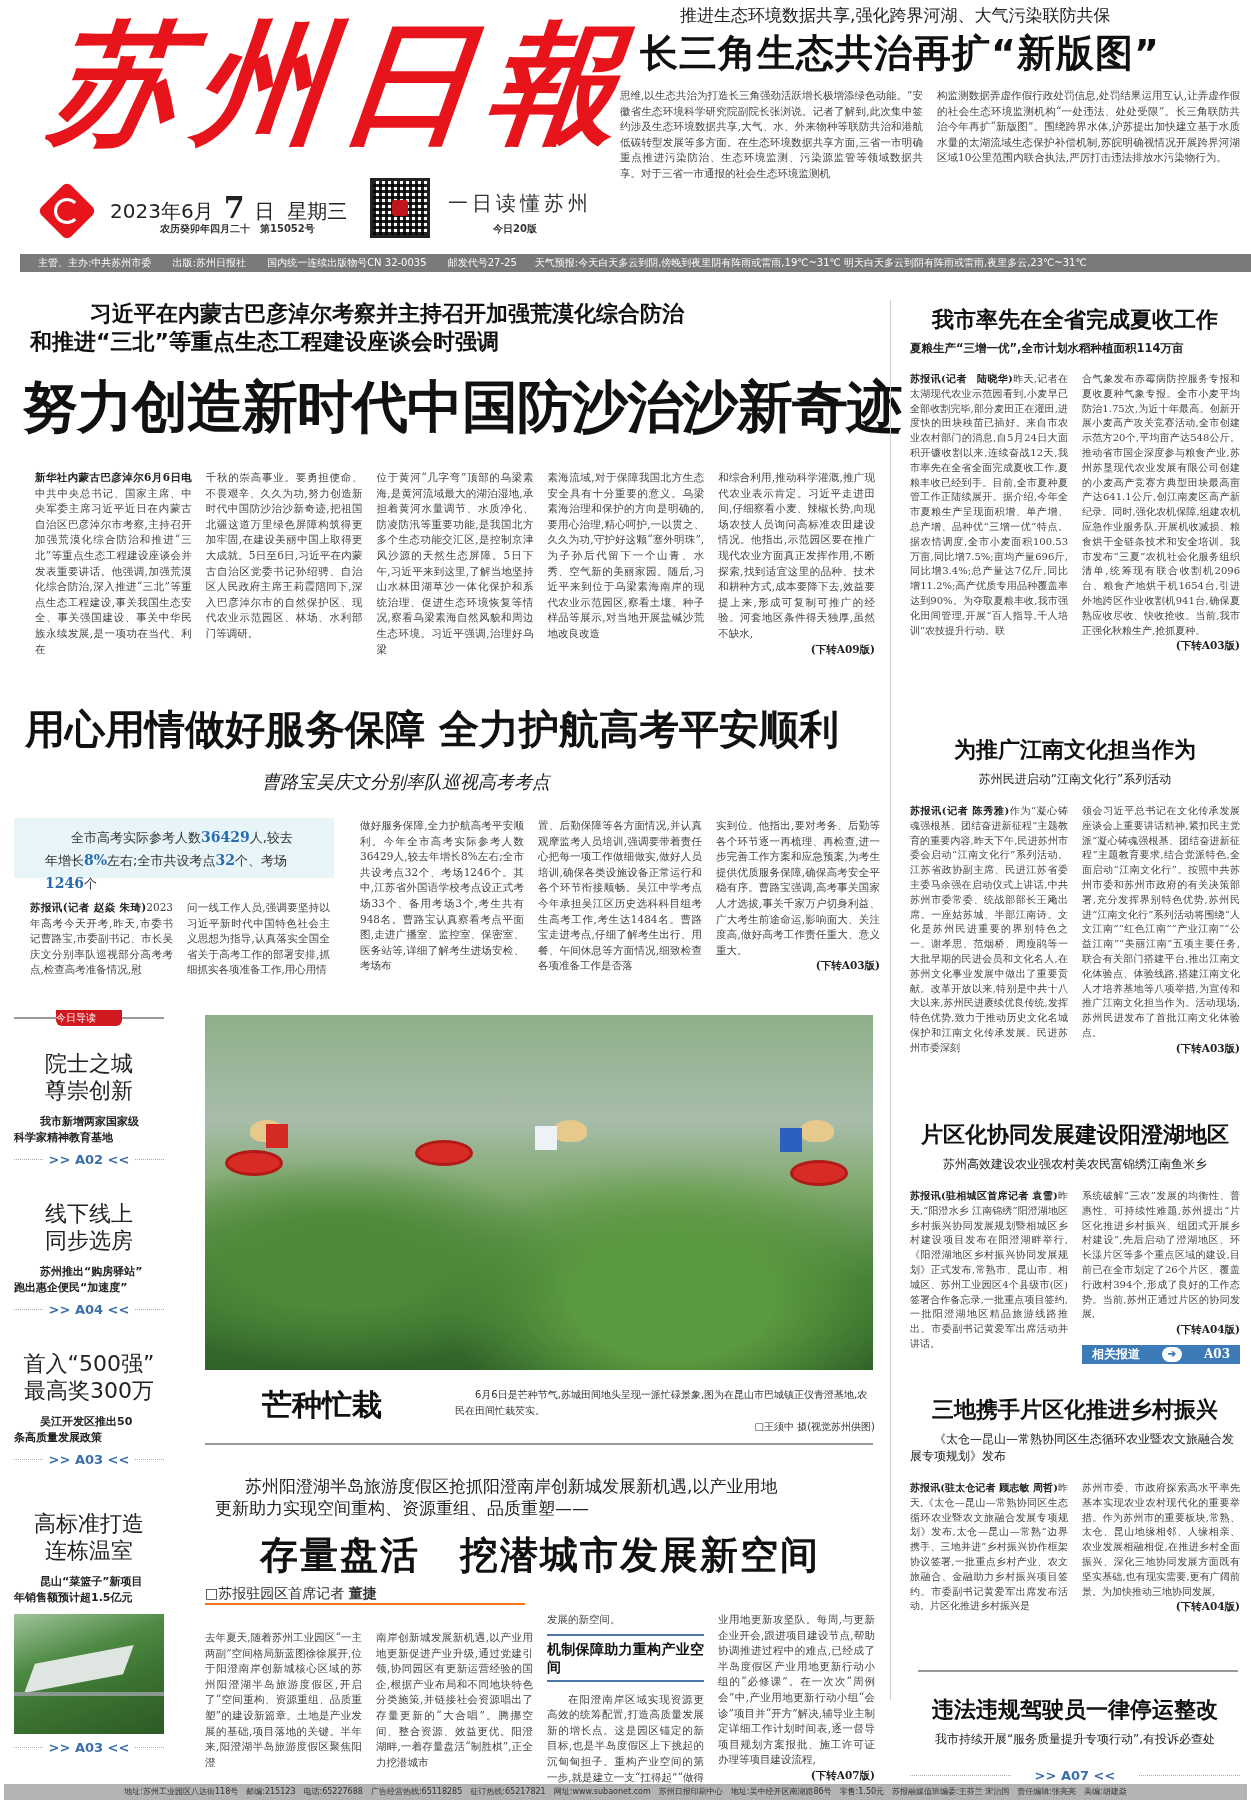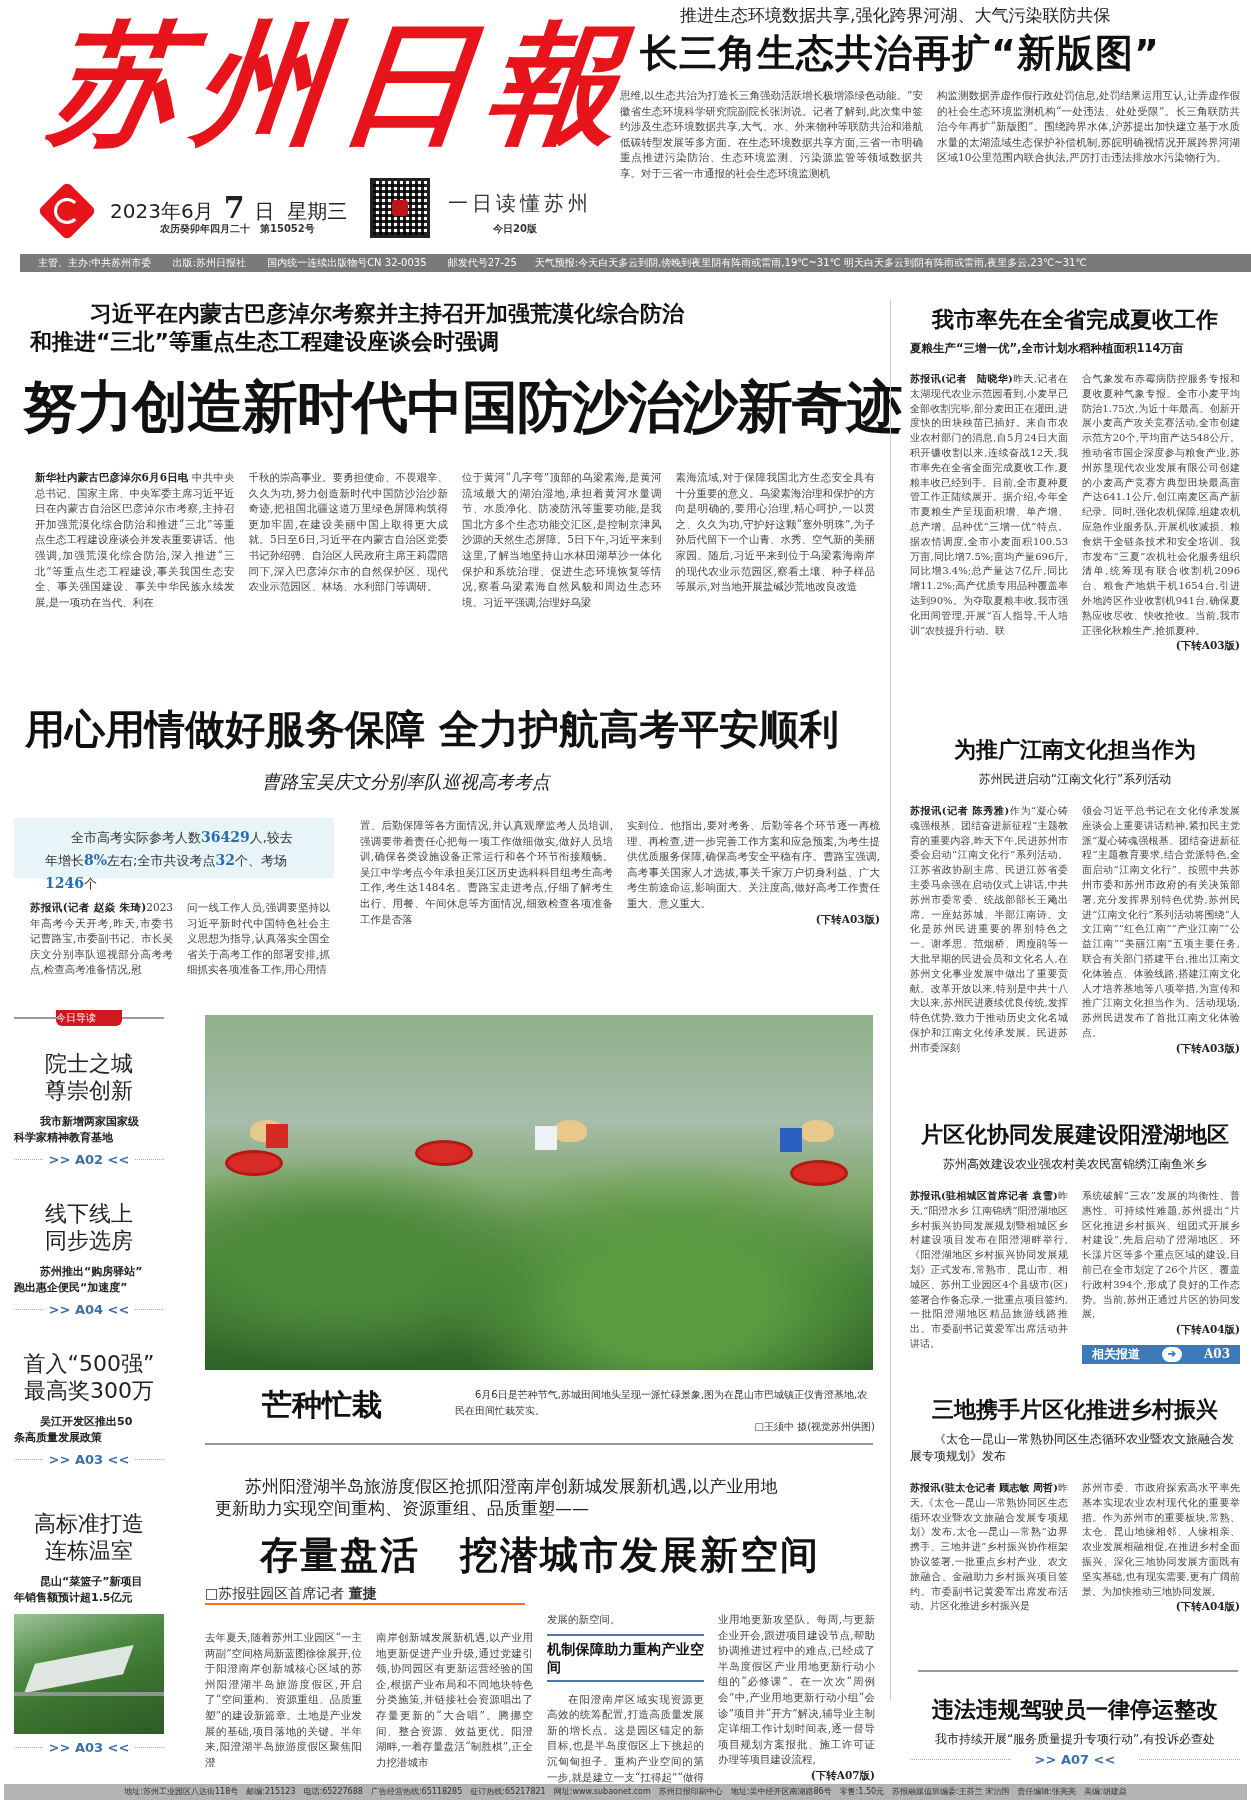--- a/index.html
+++ b/index.html
@@ -127,20 +127,21 @@
 <div class="abs lead-kicker">
   <div class="l1">习近平在内蒙古巴彦淖尔考察并主持召开加强荒漠化综合防治</div>
   <div>和推进“三北”等重点生态工程建设座谈会时强调</div>
 </div>
 <div class="abs lead-head">努力创造新时代中国防沙治沙新奇迹</div>
 <div class="abs lead-body body-text cols">
   <div><b>新华社内蒙古巴彦淖尔6月6日电</b> <span>中共中央总书记、国家主席、中央军委主席习近平近日在内蒙古自治区巴彦淖尔市考察,主持召开加强荒漠化综合防治和推进“三北”等重点生态工程建设座谈会并发表重要讲话。他强调,加强荒漠化综合防治,深入推进“三北”等重点生态工程建设,事关我国生态安全、事关强国建设、事关中华民族永续发展,是一项功在当代、利在</span></div>
   <div>千秋的崇高事业。要勇担使命、不畏艰辛、久久为功,努力创造新时代中国防沙治沙新奇迹,把祖国北疆这道万里绿色屏障构筑得更加牢固,在建设美丽中国上取得更大成就。5日至6日,习近平在内蒙古自治区党委书记孙绍骋、自治区人民政府主席王莉霞陪同下,深入巴彦淖尔市的自然保护区、现代农业示范园区、林场、水利部门等调研。</div>
   <div>位于黄河“几字弯”顶部的乌梁素海,是黄河流域最大的湖泊湿地,承担着黄河水量调节、水质净化、防凌防汛等重要功能,是我国北方多个生态功能交汇区,是控制京津风沙源的天然生态屏障。5日下午,习近平来到这里,了解当地坚持山水林田湖草沙一体化保护和系统治理、促进生态环境恢复等情况,察看乌梁素海自然风貌和周边生态环境。习近平强调,治理好乌梁</div>
   <div>素海流域,对于保障我国北方生态安全具有十分重要的意义。乌梁素海治理和保护的方向是明确的,要用心治理,精心呵护,一以贯之、久久为功,守护好这颗“塞外明珠”,为子孙后代留下一个山青、水秀、空气新的美丽家园。随后,习近平来到位于乌梁素海南岸的现代农业示范园区,察看土壤、种子样品等展示,对当地开展盐碱沙荒地改良改造</div>
+  <div><span>和综合利用,推动科学灌溉,推广现代农业表示肯定。习近平走进田间,仔细察看小麦、辣椒长势,向现场农技人员询问高标准农田建设情况。他指出,示范园区要在推广现代农业方面真正发挥作用,不断探索,找到适宜这里的品种、技术和耕种方式,成本要降下去,效益要提上来,形成可复制可推广的经验。河套地区条件得天独厚,虽然不缺水,</span><div class="jump">(下转A09版)</div></div>
 </div>
 
 <div class="abs vrule"></div>
 
 <div class="abs rc" style="top:305px;">
   <div class="rc-head">我市率先在全省完成夏收工作</div>
   <div class="rc-sub">夏粮生产“三增一优”,全市计划水稻种植面积114万亩</div>
   <div class="body-text cols">
     <div><b>苏报讯(记者　陆晓华)</b><span>昨天,记者在太湖现代农业示范园看到,小麦早已全部收割完毕,部分麦田正在灌田,进度快的田块秧苗已插好。来自市农业农村部门的消息,自5月24日大面积开镰收割以来,连续奋战12天,我市率先在全省全面完成夏收工作,夏粮丰收已经到手。目前,全市夏种夏管工作正陆续展开。据介绍,今年全市夏粮生产呈现面积增、单产增、总产增、品种优“三增一优”特点。据农情调度,全市小麦面积100.53万亩,同比增7.5%;亩均产量696斤,同比增3.4%;总产量达7亿斤,同比增11.2%;高产优质专用品种覆盖率达到90%。为夺取夏粮丰收,我市强化田间管理,开展“百人指导,千人培训”农技提升行动。联</span></div>
     <div><span>合气象发布赤霉病防控服务专报和夏收夏种气象专报。全市小麦平均防治1.75次,为近十年最高。创新开展小麦高产攻关竞赛活动,全市创建示范方20个,平均亩产达548公斤。推动省市国企深度参与粮食产业,苏州苏垦现代农业发展有限公司创建的小麦高产竞赛方典型田块最高亩产达641.1公斤,创江南麦区高产新纪录。同时,强化农机保障,组建农机应急作业服务队,开展机收减损、粮食烘干全链条技术和安全培训。我市发布“三夏”农机社会化服务组织清单,统筹现有联合收割机2096台、粮食产地烘干机1654台,引进外地跨区作业收割机941台,确保夏熟应收尽收、快收抢收。当前,我市正强化秋粮生产,抢抓夏种。</span><div class="jump">(下转A03版)</div></div>
@@ -150,20 +151,21 @@
 <div class="abs gk-head">用心用情做好服务保障 全力护航高考平安顺利</div>
 <div class="abs gk-sub">曹路宝吴庆文分别率队巡视高考考点</div>
 <div class="abs gk-box">
   <span style="padding-left:2em">全市高考实际参考人数</span><span class="num">36429</span><span>人,较去年增长</span><span class="num">8%</span><span>左右;全市共设考点</span><span class="num">32</span><span>个、考场</span><span class="num">1246</span><span>个</span>
 </div>
 <div class="abs gk-left body-text cols">
   <div><b>苏报讯(记者 赵焱 朱琦)</b><span>2023年高考今天开考,昨天,市委书记曹路宝,市委副书记、市长吴庆文分别率队巡视部分高考考点,检查高考准备情况,慰</span></div>
   <div>问一线工作人员,强调要坚持以习近平新时代中国特色社会主义思想为指导,认真落实全国全省关于高考工作的部署安排,抓细抓实各项准备工作,用心用情</div>
 </div>
 <div class="abs gk-right body-text cols">
+  <div>做好服务保障,全力护航高考平安顺利。今年全市高考实际参考人数36429人,较去年增长8%左右;全市共设考点32个、考场1246个。其中,江苏省外国语学校考点设正式考场33个、备用考场3个,考生共有948名。曹路宝认真察看考点平面图,走进广播室、监控室、保密室、医务站等,详细了解考生进场安检、考场布</div>
   <div>置、后勤保障等各方面情况,并认真观摩监考人员培训,强调要带着责任心把每一项工作做细做实,做好人员培训,确保各类设施设备正常运行和各个环节衔接顺畅。吴江中学考点今年承担吴江区历史选科科目组考生高考工作,考生达1484名。曹路宝走进考点,仔细了解考生出行、用餐、午间休息等方面情况,细致检查各项准备工作是否落</div>
   <div><span>实到位。他指出,要对考务、后勤等各个环节逐一再梳理、再检查,进一步完善工作方案和应急预案,为考生提供优质服务保障,确保高考安全平稳有序。曹路宝强调,高考事关国家人才选拔,事关千家万户切身利益、广大考生前途命运,影响面大、关注度高,做好高考工作责任重大、意义重大。</span><div class="jump">(下转A03版)</div></div>
 </div>
 
 <div class="abs rc" style="top:735px;">
   <div class="rc-head">为推广江南文化担当作为</div>
   <div class="rc-sub2">苏州民进启动“江南文化行”系列活动</div>
   <div class="body-text cols">
     <div><b>苏报讯(记者 陈秀雅)</b><span>作为“凝心铸魂强根基、团结奋进新征程”主题教育的重要内容,昨天下午,民进苏州市委会启动“江南文化行”系列活动。江苏省政协副主席、民进江苏省委主委马余强在启动仪式上讲话,中共苏州市委常委、统战部部长王飏出席。一座姑苏城、半部江南诗。文化是苏州民进重要的界别特色之一。谢孝思、范烟桥、周瘦鹃等一大批早期的民进会员和文化名人,在苏州文化事业发展中做出了重要贡献。改革开放以来,特别是中共十八大以来,苏州民进赓续优良传统,发挥特色优势,致力于推动历史文化名城保护和江南文化传承发展。民进苏州市委深刻</span></div>
     <div><span>领会习近平总书记在文化传承发展座谈会上重要讲话精神,紧扣民主党派“凝心铸魂强根基、团结奋进新征程”主题教育要求,结合党派特色,全面启动“江南文化行”。按照中共苏州市委和苏州市政府的有关决策部署,充分发挥界别特色优势,苏州民进“江南文化行”系列活动将围绕“人文江南”“红色江南”“产业江南”“公益江南”“美丽江南”五项主要任务,联合有关部门搭建平台,推出江南文化体验点、体验线路,搭建江南文化人才培养基地等八项举措,为宣传和推广江南文化担当作为。活动现场,苏州民进发布了首批江南文化体验点。</span><div class="jump">(下转A03版)</div></div>
@@ -296,20 +298,20 @@
   <div class="body-text cols">
     <div><b>苏报讯(驻太仓记者 顾志敏 周哲)</b><span>昨天,《太仓—昆山—常熟协同区生态循环农业暨农文旅融合发展专项规划》发布,太仓—昆山—常熟“边界携手、三地并进”乡村振兴协作框架协议签署,一批重点乡村产业、农文旅融合、金融助力乡村振兴项目签约。市委副书记黄爱军出席发布活动。片区化推进乡村振兴是</span></div>
     <div><span>苏州市委、市政府探索高水平率先基本实现农业农村现代化的重要举措。作为苏州市的重要板块,常熟、太仓、昆山地缘相邻、人缘相亲、农业发展相融相促,在推进乡村全面振兴、深化三地协同发展方面既有坚实基础,也有现实需要,更有广阔前景。为加快推动三地协同发展,</span><div class="jump">(下转A04版)</div></div>
   </div>
 </div>
 
 <div class="abs" style="left:918px;top:1670px;width:320px;height:2px;background:#999;"></div>
 <div class="abs rc" style="top:1695px;">
   <div class="rc-head">违法违规驾驶员一律停运整改</div>
   <div class="rc-sub2">我市持续开展“服务质量提升专项行动”,有投诉必查处</div>
-  <div class="g-link" style="margin-top:4px;gap:24px;">
+  <div class="g-link" style="margin-top:20px;gap:24px;">
       <span class="dot"></span>
       <span>&gt;&gt; A07 &lt;&lt;</span>
       <span class="dot"></span>
     </div>
 </div>
 
 <div class="abs footer">地址:苏州工业园区八达街118号　邮编:215123　电话:65227688　广告经营热线:65118285　征订热线:65217821　网址:www.subaonet.com　苏州日报印刷中心　地址:吴中经开区南湖路86号　零售:1.50元　苏报融媒值班编委:王芬兰 宋治国　责任编辑:张亮亮　美编:胡建焱</div>
 
 </body></html>

